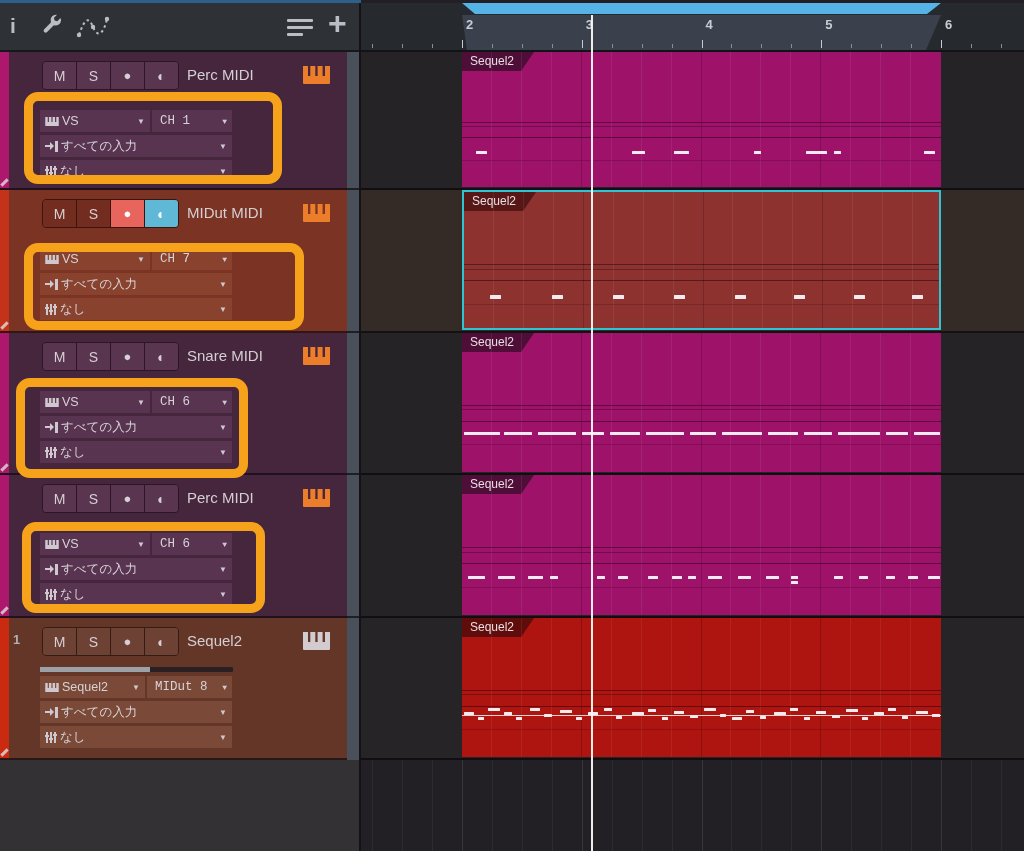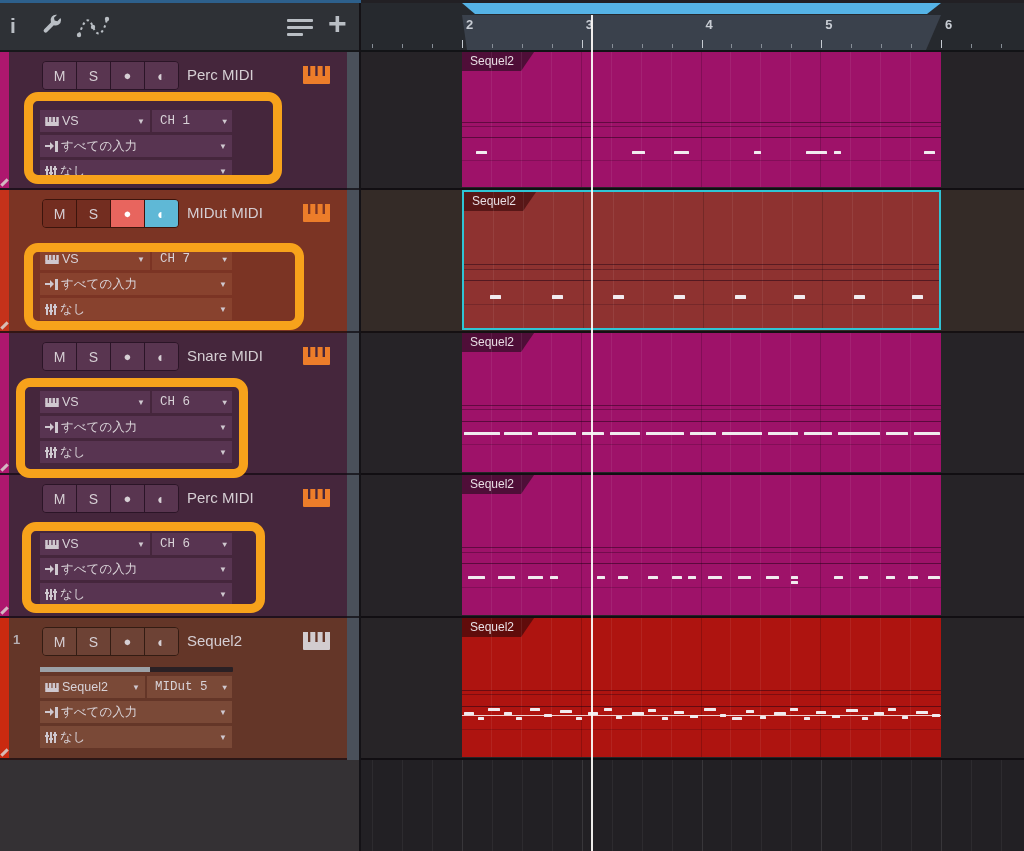--- a/index.html
+++ b/index.html
@@ -710,21 +710,21 @@
                   <rect x="0" y="0" width="5" height="11"></rect>
                   <rect x="7.3" y="0" width="5" height="11"></rect>
                   <rect x="14.6" y="0" width="5" height="11"></rect>
                   <rect x="22" y="0" width="5" height="11"></rect>
                 </svg>
           </span>
           <span class="dlabel">Sequel2</span>
           <span class="darrow">▼</span>
         </div>
         <div class="dbox b2">
-          <span class="dlabel">MIDut 5</span>
+          <span class="dlabel">MIDut 8</span>
           <span class="darrow">▼</span>
         </div>
       </div>
       <div class="drow">
         <div class="dbox wide">
           <span class="dicon">
             <svg width="13" height="11" viewBox="0 0 13 11">
                   <path d="M0 5h7" stroke="currentColor" stroke-width="2"></path>
                   <path d="M5 1l4 4-4 4z" fill="currentColor"></path>
                   <rect x="10" y="0" width="3" height="11" fill="currentColor"></rect>

